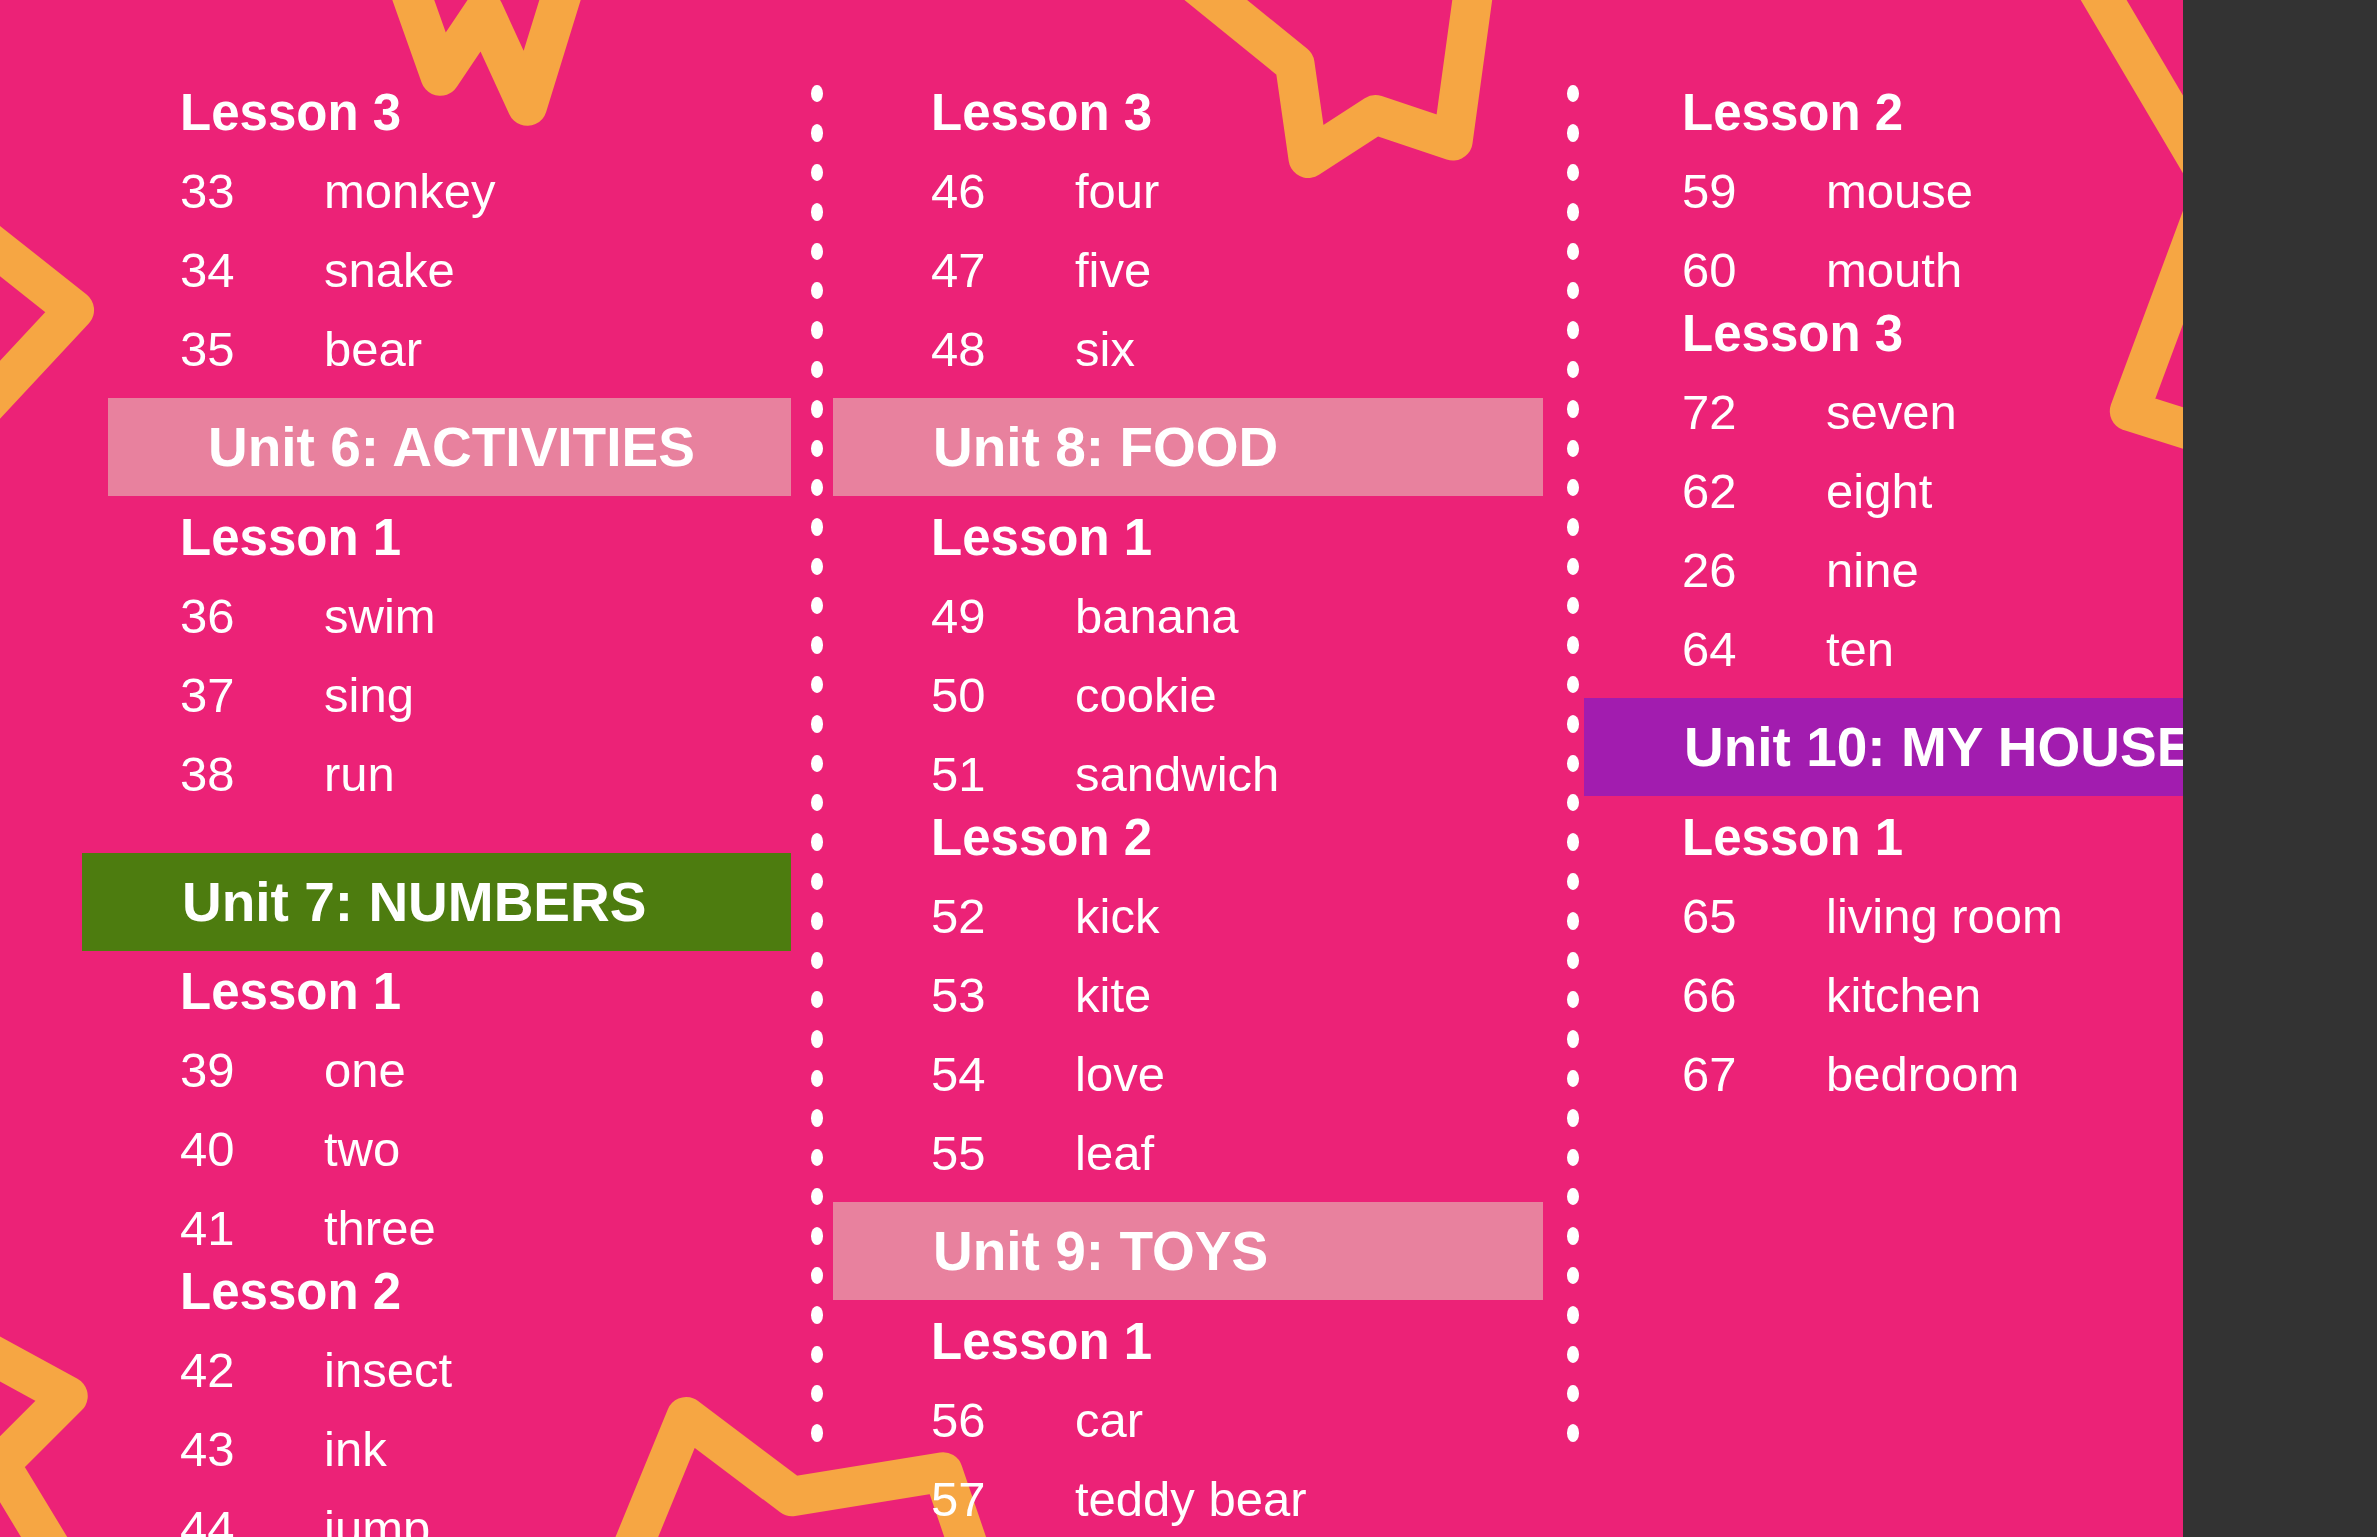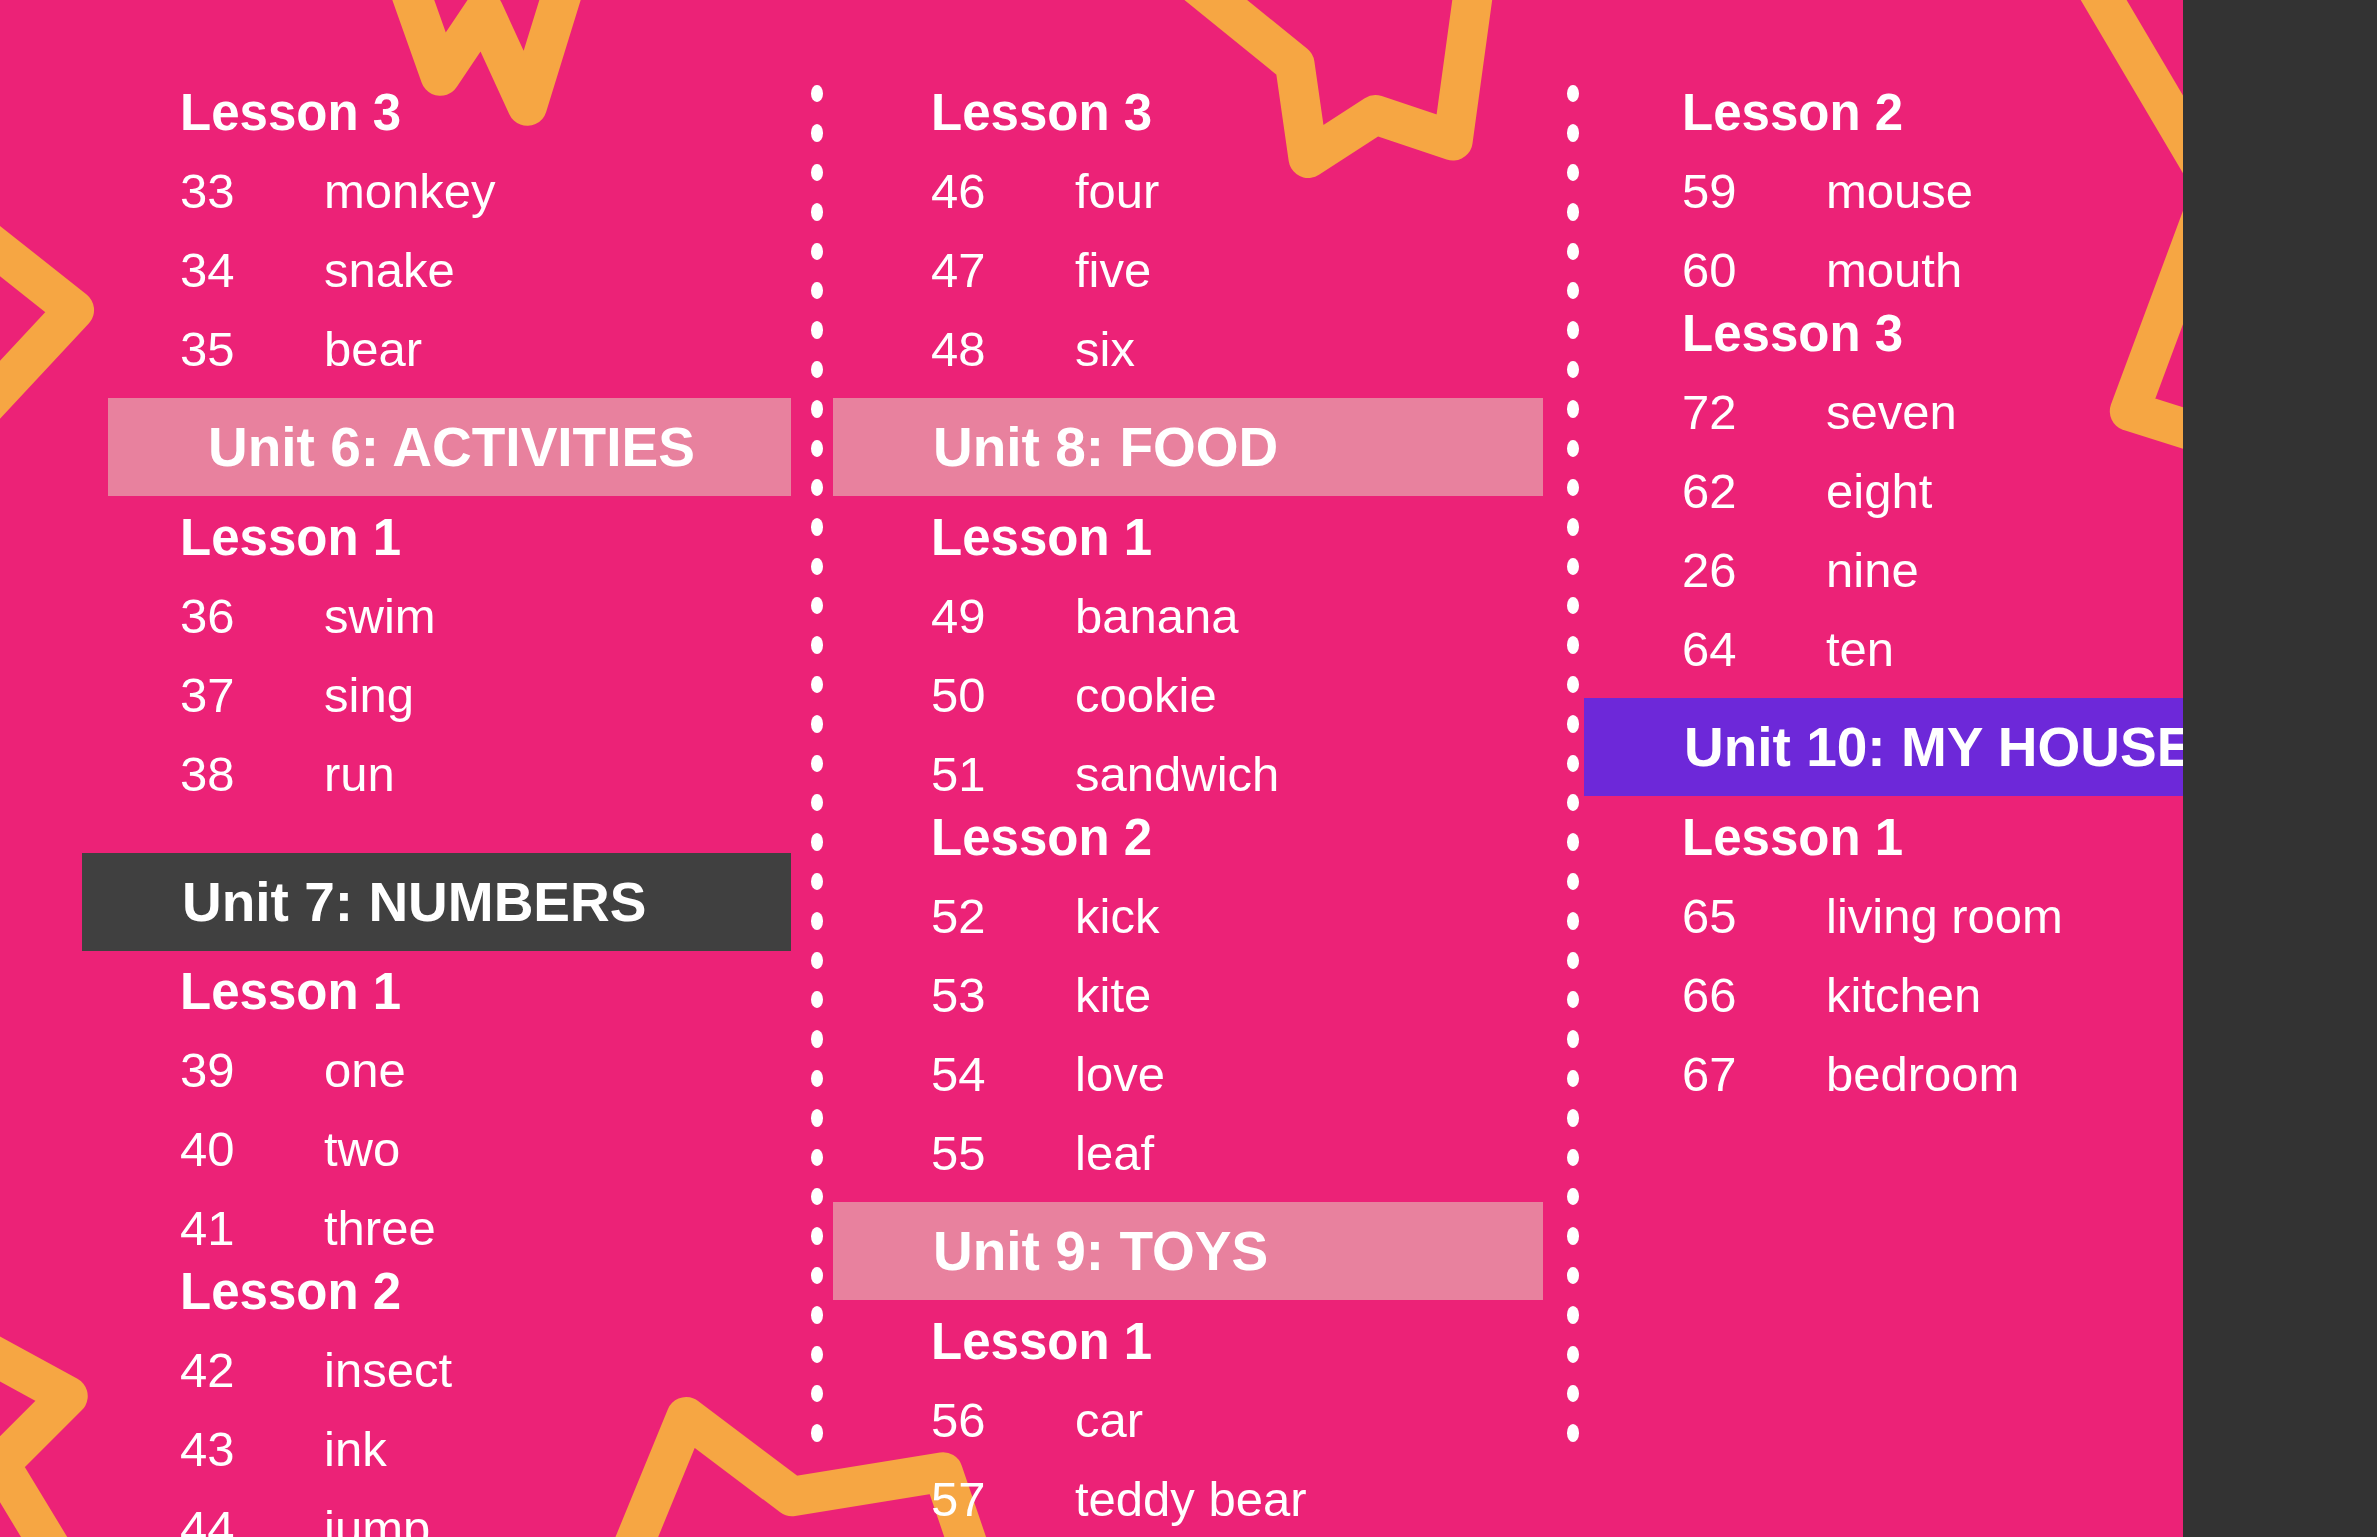--- a/index.html
+++ b/index.html
@@ -160,21 +160,21 @@
           <span class="word">swim</span>
         </div>
         <div class="entry">
           <span class="num">37</span>
           <span class="word">sing</span>
         </div>
         <div class="entry">
           <span class="num">38</span>
           <span class="word">run</span>
         </div>
-        <div class="unit-bar" style="background: #404040; margin-top: 47px;">Unit 7: NUMBERS</div>
+        <div class="unit-bar" style="background: #4d7c0f; margin-top: 47px;">Unit 7: NUMBERS</div>
         <div class="lesson">Lesson 1</div>
         <div class="entry">
           <span class="num">39</span>
           <span class="word">one</span>
         </div>
         <div class="entry">
           <span class="num">40</span>
           <span class="word">two</span>
         </div>
         <div class="entry">
@@ -283,21 +283,21 @@
           <span class="word">eight</span>
         </div>
         <div class="entry">
           <span class="num">26</span>
           <span class="word">nine</span>
         </div>
         <div class="entry">
           <span class="num">64</span>
           <span class="word">ten</span>
         </div>
-        <div class="unit-bar" style="background: #6d28d9;">Unit 10: MY HOUSE</div>
+        <div class="unit-bar" style="background: #a21caf;">Unit 10: MY HOUSE</div>
         <div class="lesson">Lesson 1</div>
         <div class="entry">
           <span class="num">65</span>
           <span class="word">living room</span>
         </div>
         <div class="entry">
           <span class="num">66</span>
           <span class="word">kitchen</span>
         </div>
         <div class="entry">

